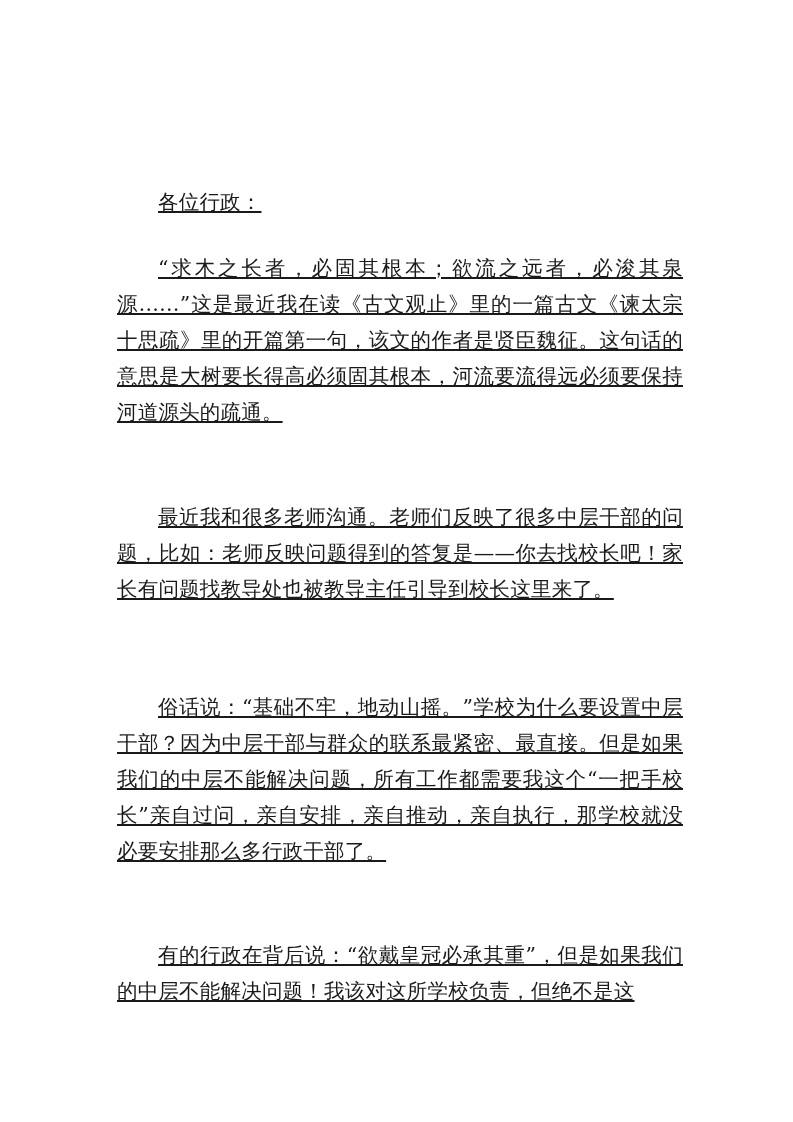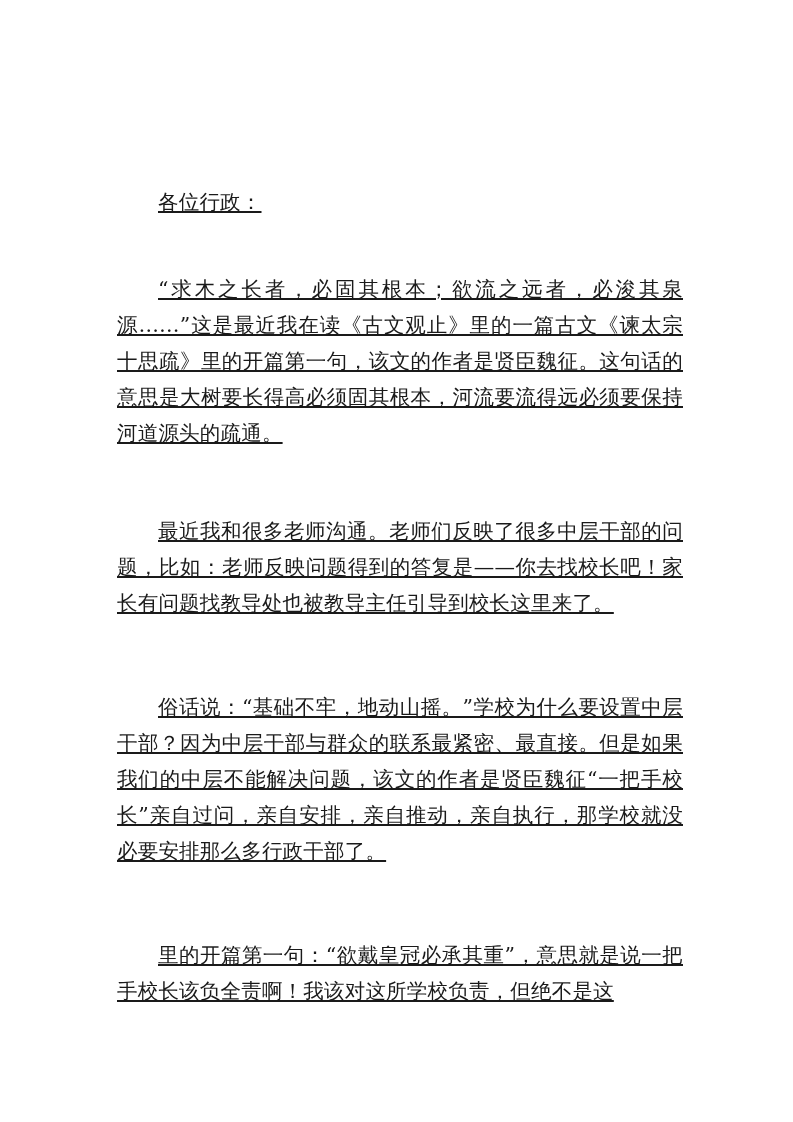--- a/index.html
+++ b/index.html
@@ -14,17 +14,17 @@
     line-height: 36px; text-align: justify; text-align-last: left;
     letter-spacing: 0.2px;
   }
   .indent { text-indent: 41px; text-decoration: underline; }
 </style>
 </head>
 <body>
 
 <div class="page">
   <div class="para indent" style="top:184px;">各位行政：</div>
-  <div class="para indent" style="top:271px;">“求木之长者，必固其根本；欲流之远者，必浚其泉源……”这是最近我在读《古文观止》里的一篇古文《谏太宗十思疏》里的开篇第一句，该文的作者是贤臣魏征。这句话的意思是大树要长得高必须固其根本，河流要流得远必须要保持河道源头的疏通。</div>
-  <div class="para indent" style="top:513px;">最近我和很多老师沟通。老师们反映了很多中层干部的问题，比如：老师反映问题得到的答复是——你去找校长吧！家长有问题找教导处也被教导主任引导到校长这里来了。</div>
-  <div class="para indent" style="top:689px;">俗话说：“基础不牢，地动山摇。”学校为什么要设置中层干部？因为中层干部与群众的联系最紧密、最直接。但是如果我们的中层不能解决问题，该文的作者是贤臣魏征“一把手校长”亲自过问，亲自安排，亲自推动，亲自执行，那学校就没必要安排那么多行政干部了。</div>
-  <div class="para indent" style="top:937px;">里的开篇第一句：“欲戴皇冠必承其重”，意思就是说一把手校长该负全责啊！我该对这所学校负责，但绝不是这</div>
+  <div class="para indent" style="top:250px;">“求木之长者，必固其根本；欲流之远者，必浚其泉源……”这是最近我在读《古文观止》里的一篇古文《谏太宗十思疏》里的开篇第一句，该文的作者是贤臣魏征。这句话的意思是大树要长得高必须固其根本，河流要流得远必须要保持河道源头的疏通。</div>
+  <div class="para indent" style="top:499px;">最近我和很多老师沟通。老师们反映了很多中层干部的问题，比如：老师反映问题得到的答复是——你去找校长吧！家长有问题找教导处也被教导主任引导到校长这里来了。</div>
+  <div class="para indent" style="top:689px;">俗话说：“基础不牢，地动山摇。”学校为什么要设置中层干部？因为中层干部与群众的联系最紧密、最直接。但是如果我们的中层不能解决问题，所有工作都需要我这个“一把手校长”亲自过问，亲自安排，亲自推动，亲自执行，那学校就没必要安排那么多行政干部了。</div>
+  <div class="para indent" style="top:937px;">有的行政在背后说：“欲戴皇冠必承其重”，但是如果我们的中层不能解决问题！我该对这所学校负责，但绝不是这</div>
 </div>
 
 </body></html>

